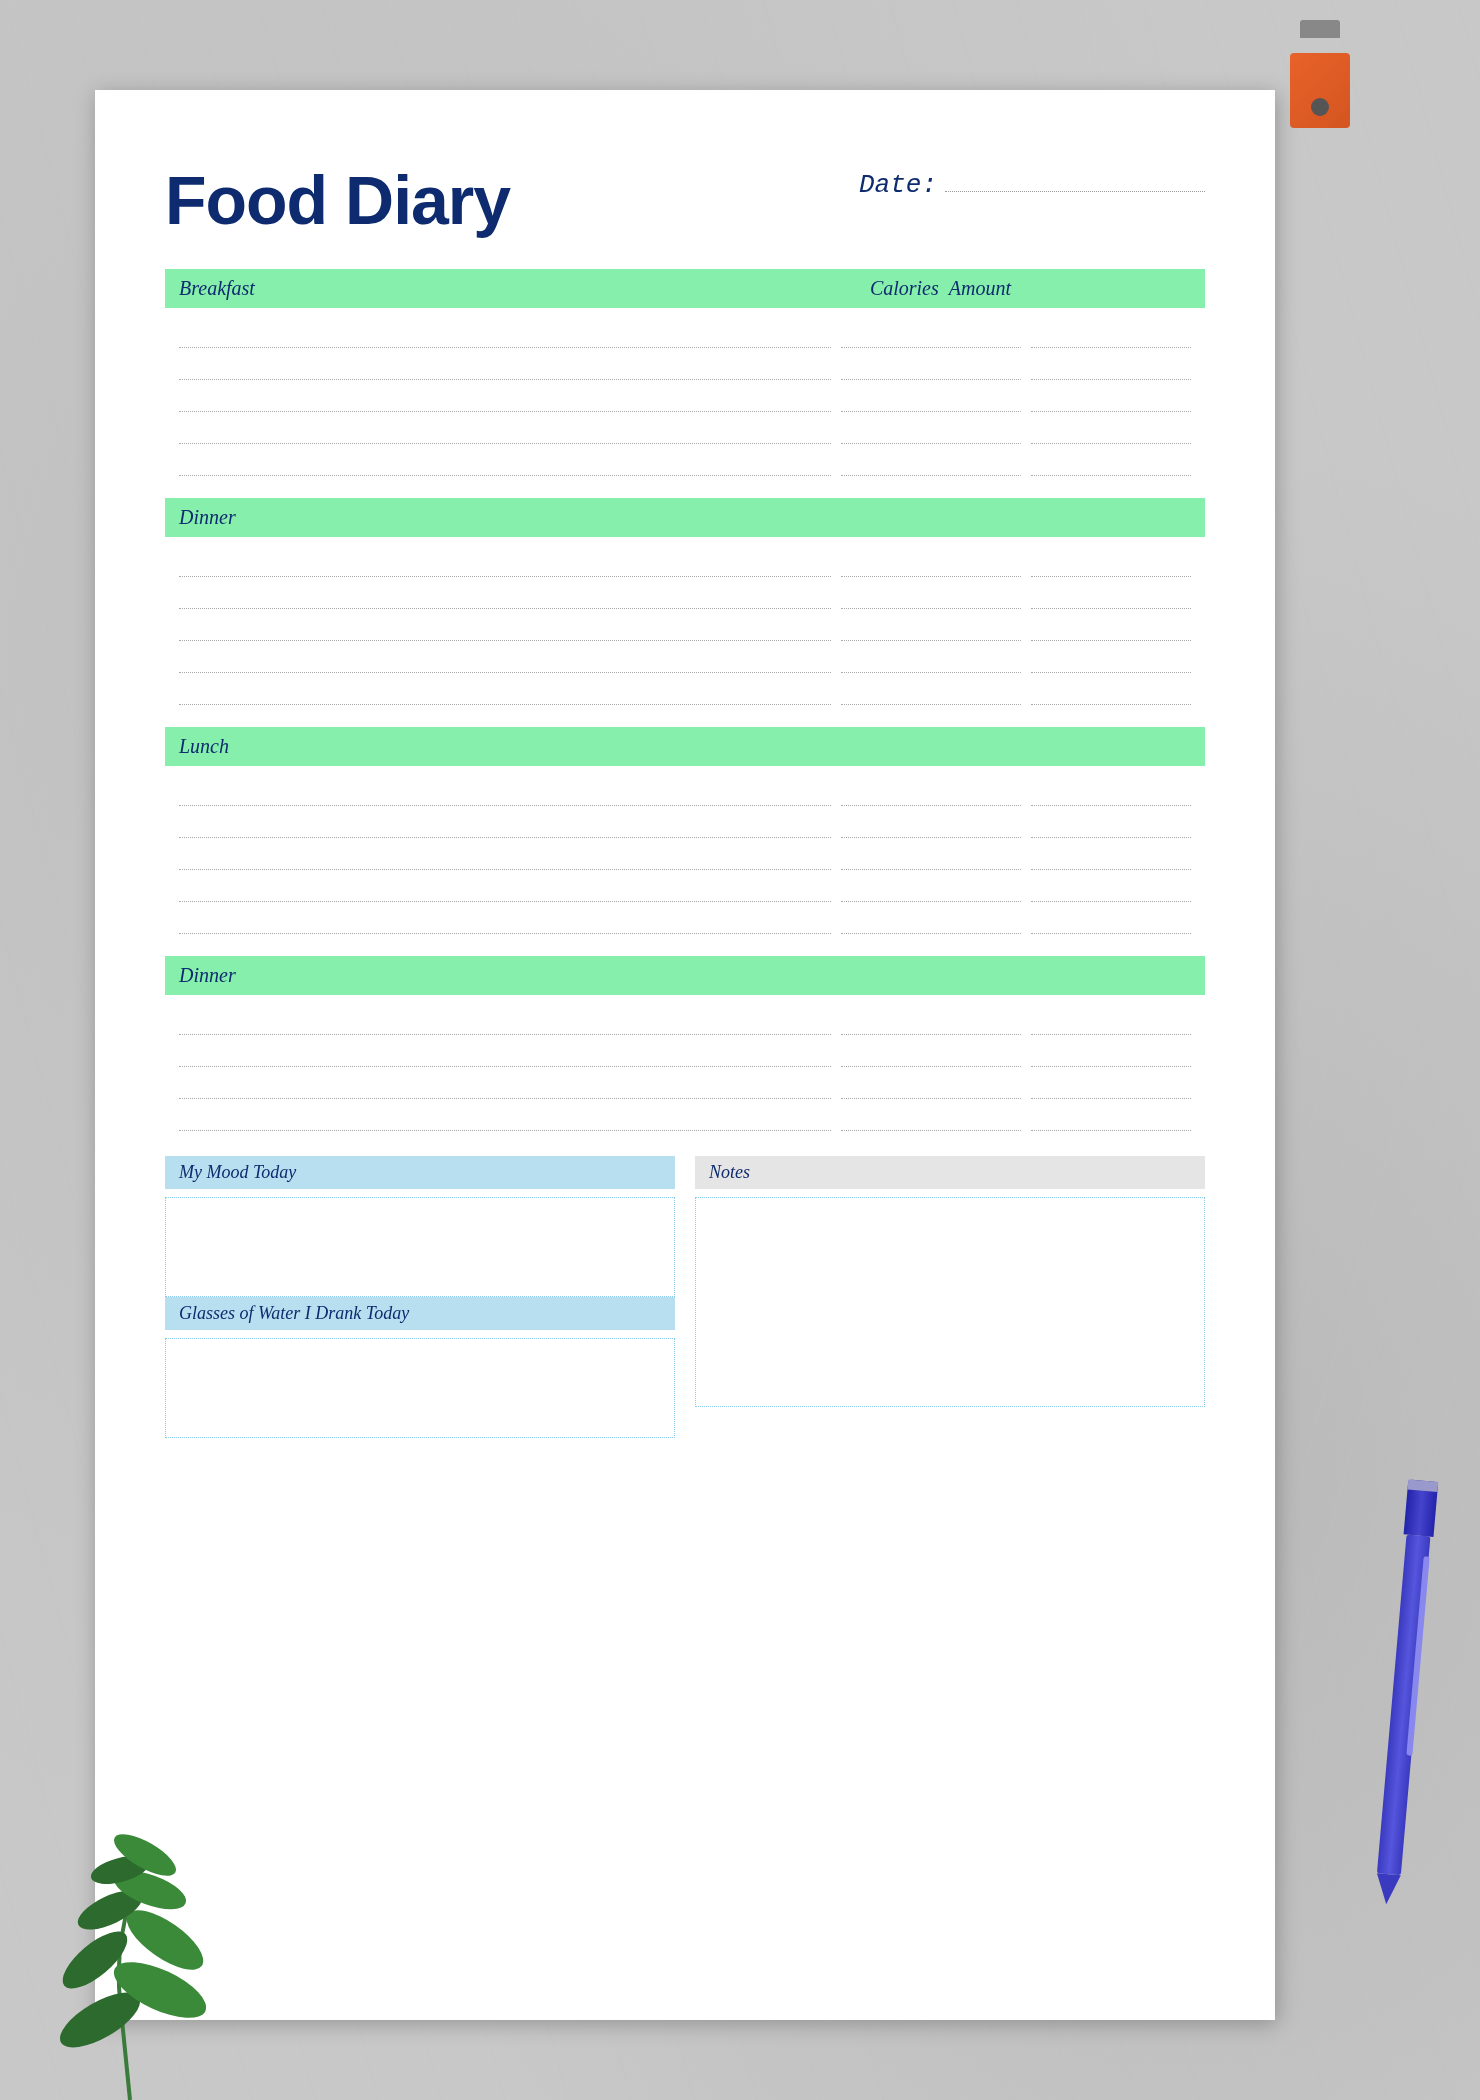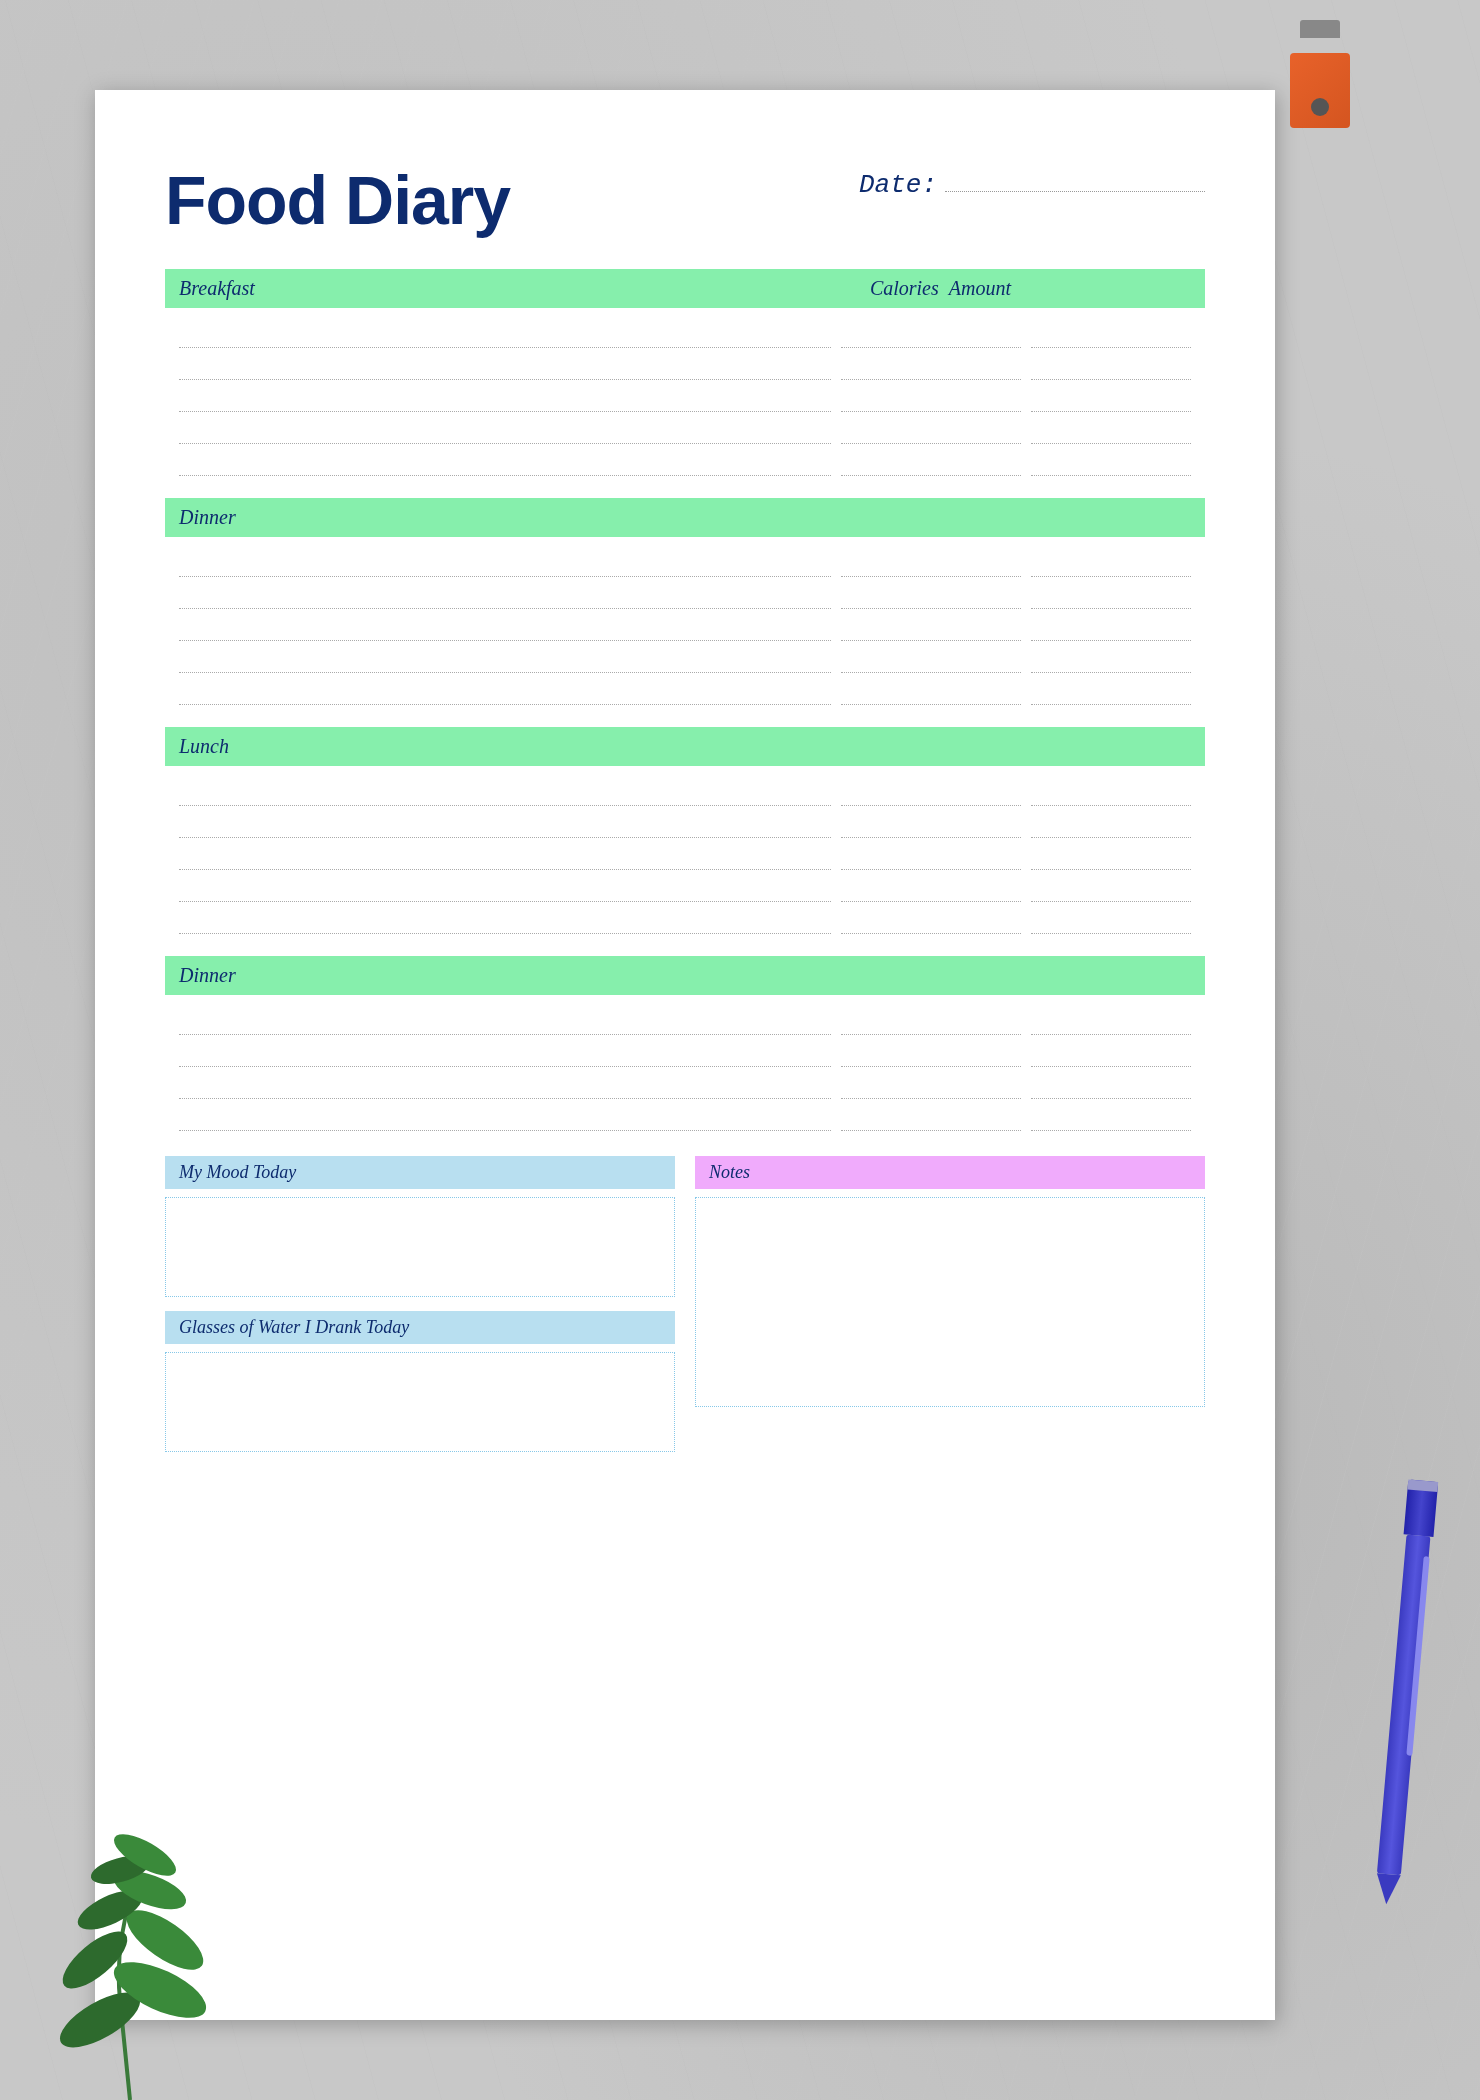--- a/index.html
+++ b/index.html
@@ -235,21 +235,20 @@
     .bottom-grid {
       display: flex;
       gap: 20px;
       margin-top: 25px;
     }
 
     .bottom-left {
       flex: 1;
       display: flex;
       flex-direction: column;
-      gap: 14px;
     }
 
     .bottom-box {
       border: 1.5px dotted #88c8e8;
       padding: 10px 12px;
       min-height: 100px;
     }
     .bottom-box-label {
       font-size: 18px;
       font-style: italic;
@@ -268,21 +267,21 @@
     }
     .notes-box {
       border: 1.5px dotted #88c8e8;
       min-height: 210px;
     }
     .notes-label {
       font-size: 18px;
       font-style: italic;
       color: #0d2b6e;
       font-family: Georgia, serif;
-      background: #f0abfc;
+      background: #e5e5e5;
       padding: 6px 14px;
       margin-bottom: 8px;
     }
   </style>
 </head>
 <body>
 
 <div class="sharpener">
   <div class="sharpener-top"></div>
   <div class="sharpener-body">

